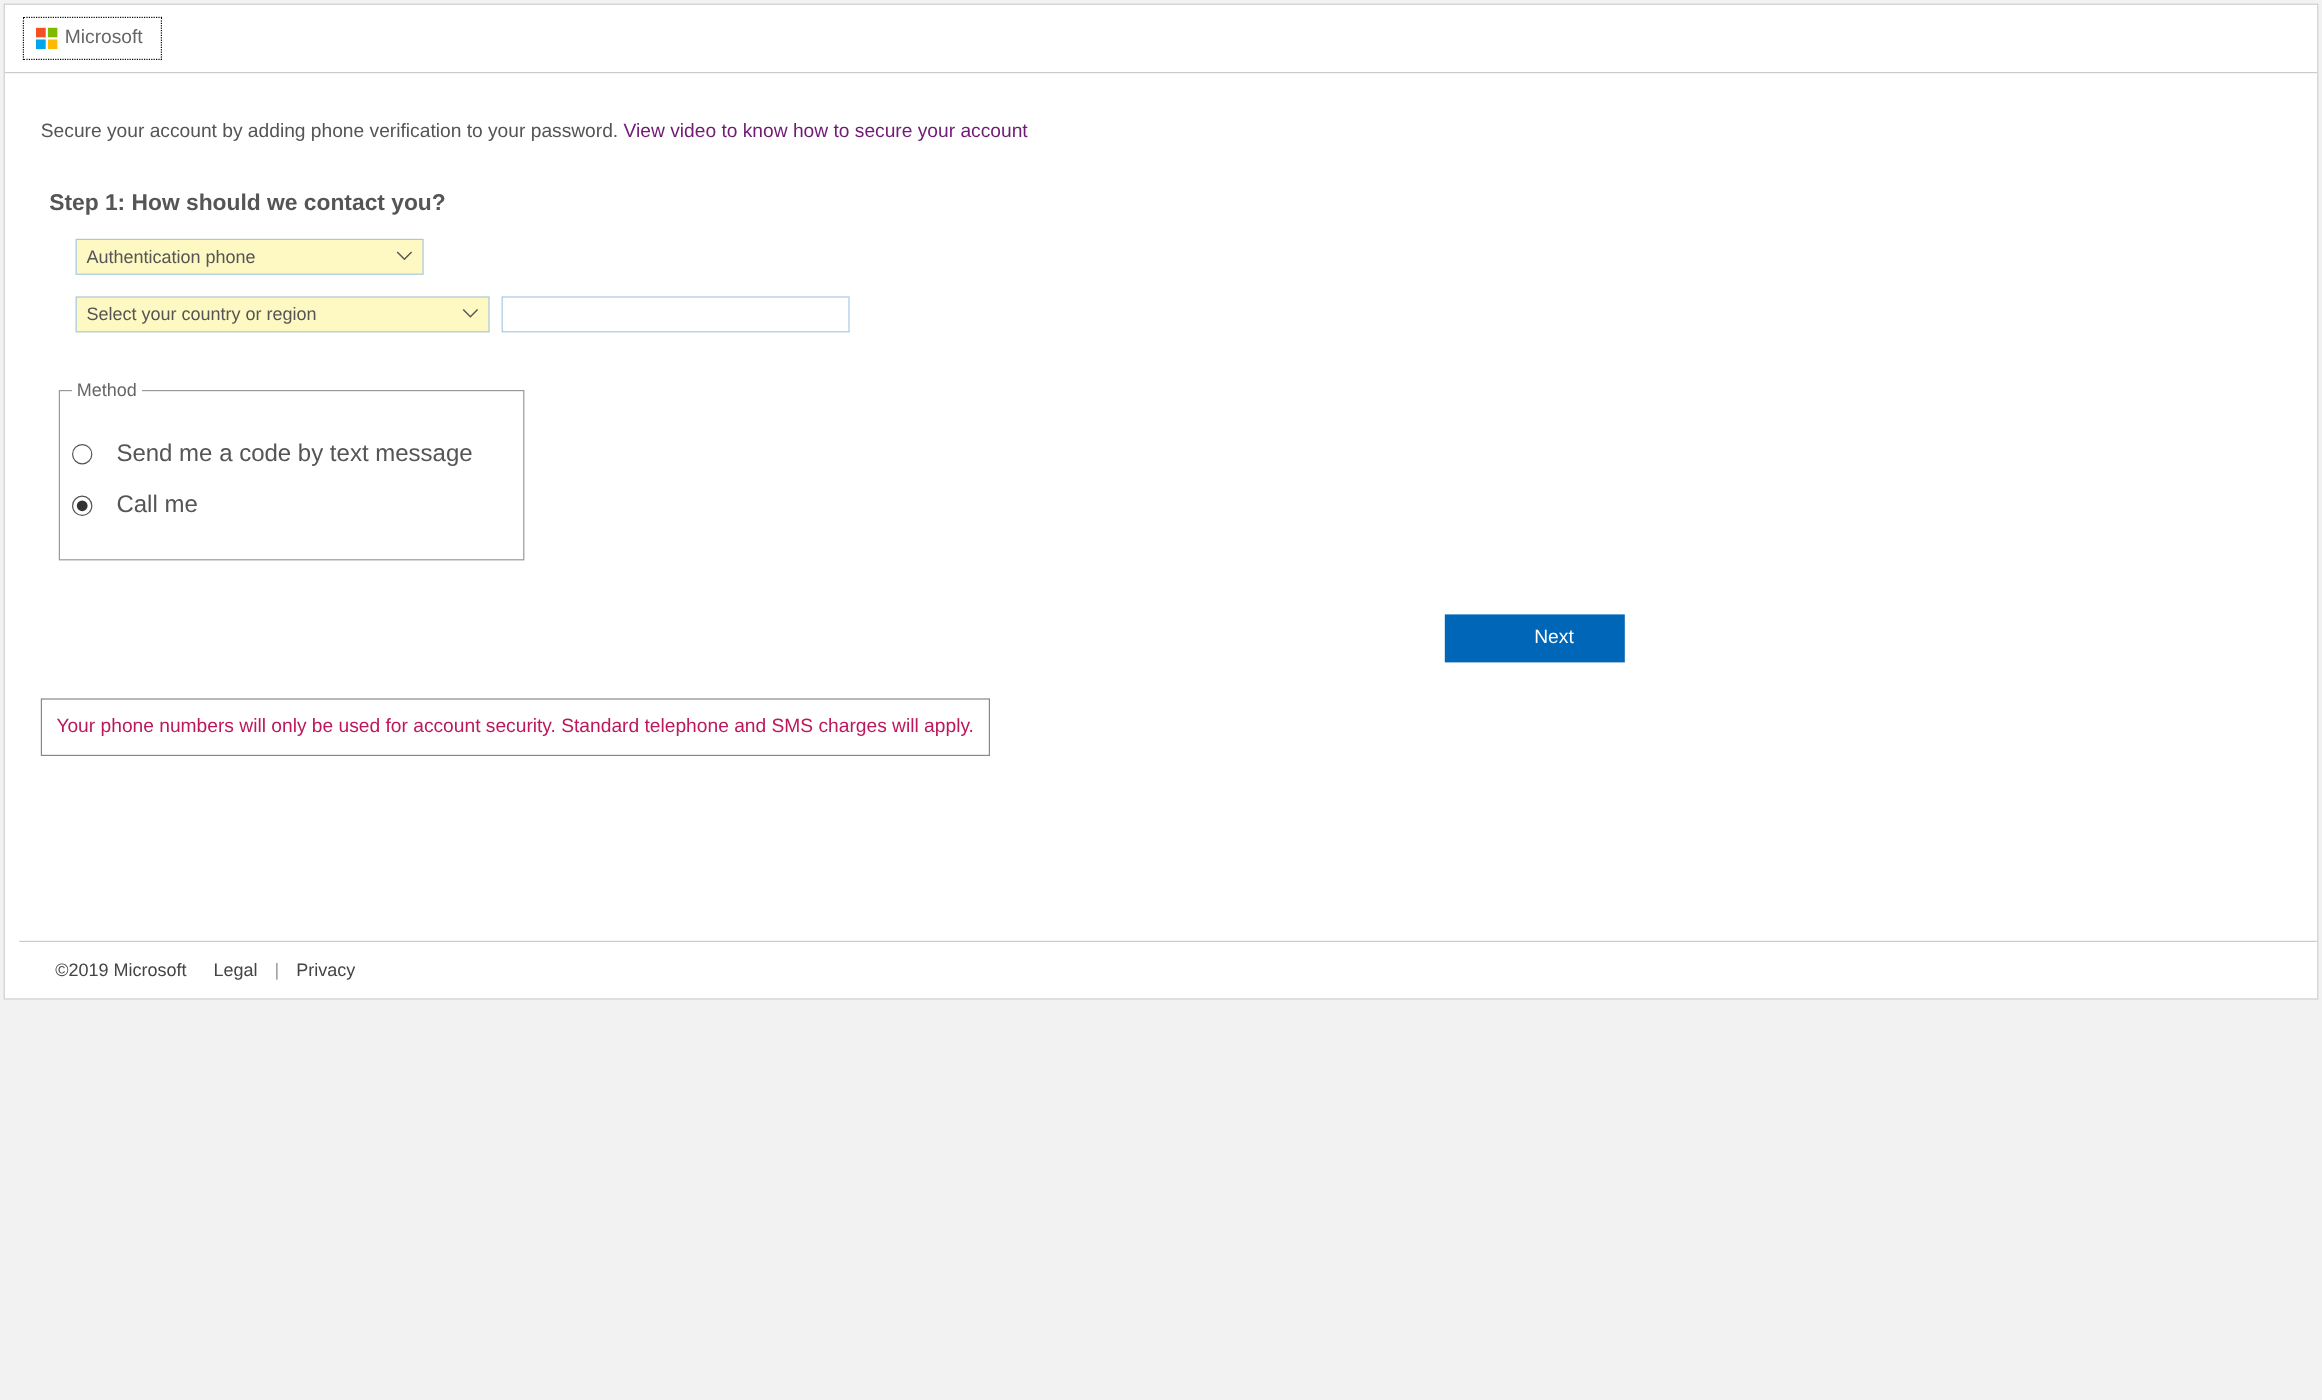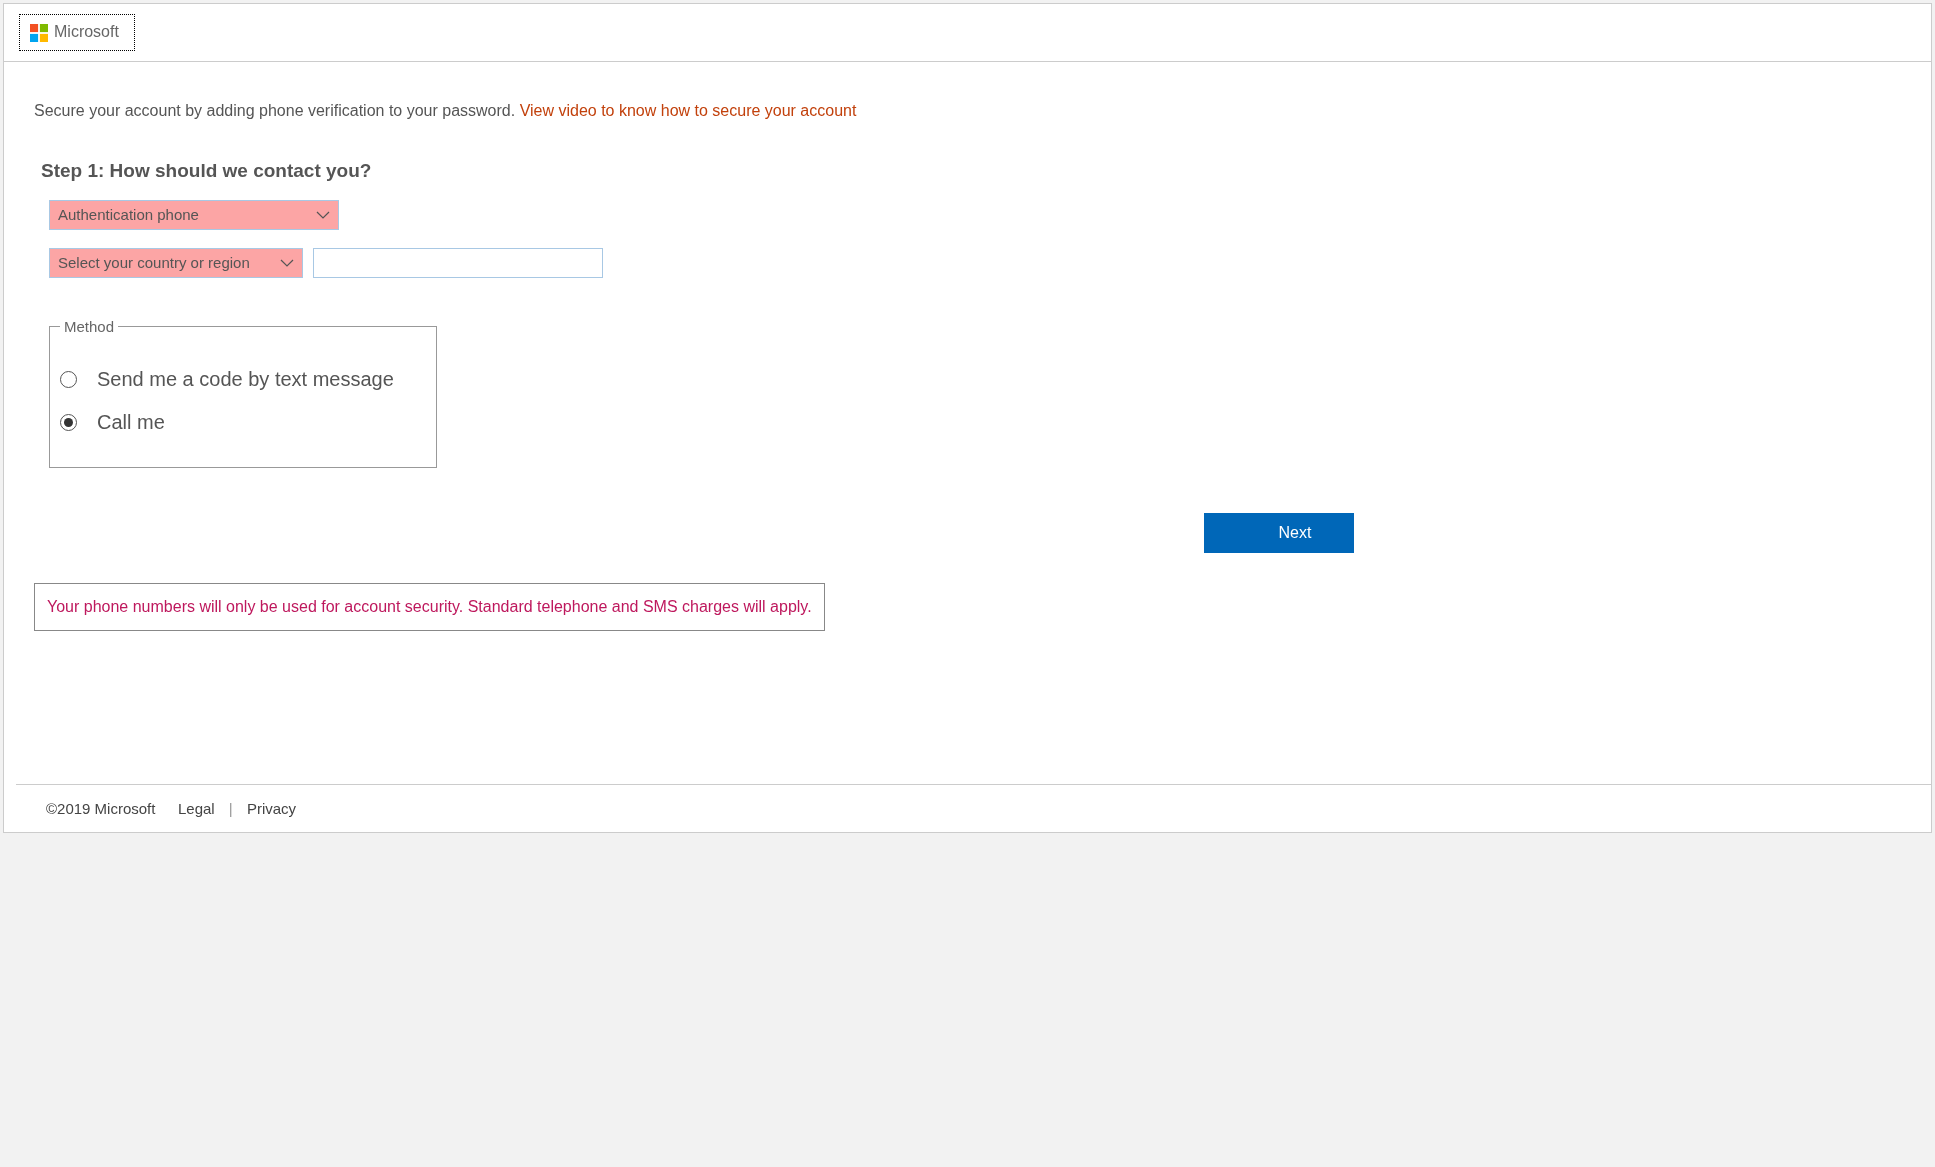--- a/index.html
+++ b/index.html
@@ -64,56 +64,57 @@
       margin-bottom: 30px;
     }
     
     .intro-text {
       font-size: 16px;
       color: #555;
       margin-bottom: 40px;
     }
     
     .intro-link {
-      color: #c2410c;
+      color: #701a75;
       text-decoration: none;
     }
     
     .step-heading {
       font-size: 19px;
       font-weight: 600;
       color: #555;
       margin-bottom: 18px;
       margin-left: 7px;
     }
     
     .form-area {
       margin-left: 15px;
     }
     
     .dropdown {
       display: inline-flex;
       align-items: center;
       justify-content: space-between;
       border: 1px solid #a8c8e4;
-      background: #fca5a5;
+      background: #fef9c3;
       height: 30px;
       padding: 0 8px;
       font-size: 15px;
       color: #555;
       cursor: pointer;
+      margin-left: 14px;
     }
     
     .dropdown-1 {
       width: 290px;
       margin-bottom: 18px;
     }
     
     .dropdown-2 {
-      width: 254px;
+      width: 345px;
     }
     
     .chevron {
       font-size: 11px;
       color: #555;
     }
     
     .row-inline {
       display: flex;
       align-items: center;

